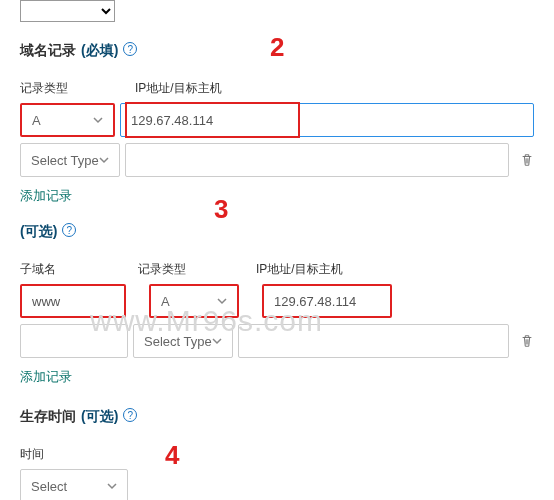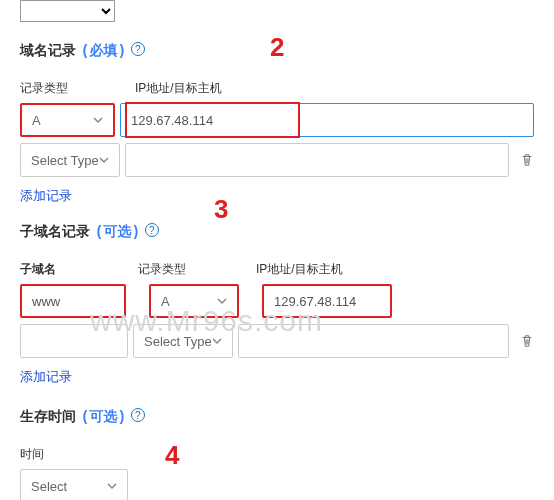--- a/index.html
+++ b/index.html
@@ -2,42 +2,42 @@
 <html><head>
   <meta charset="utf-8">
   <style>
     * { box-sizing: border-box; margin: 0; padding: 0; }
     body { font-family: "Microsoft YaHei", Arial, sans-serif; font-size: 13px; color: #333; width: 554px; height: 500px; padding: 0 20px 20px 20px; position: relative; background: #fff; }
     
     .row-select-top { padding: 0 0 2px 0; }
     .small-select { width: 95px; height: 22px; border: 1px solid #999; font-size: 12px; padding: 0 4px; background: #fff; }
     
     .section-title { font-weight: bold; font-size: 14px; margin-top: 18px; display: flex; align-items: flex-start; gap: 5px; }
-    .muted { color: #3b82f6; font-weight: bold; font-family: Liberation Mono, monospace; }
+    .muted { color: #0c4a6e; font-weight: bold; }
     .help-icon { display: inline-flex; width: 14px; height: 14px; border-radius: 50%; border: 1px solid #1b74c1; color: #1b74c1; font-size: 10px; align-items: center; justify-content: center; font-weight: normal; }
     
     .labels-row { display: flex; margin-top: 20px; gap: 0; }
     .lbl { font-size: 12px; color: #333; }
-    .w-sub { width: 140px; font-weight: bold; }
+    .w-sub { width: 140px; }
     .w-type { width: 115px; }
     .w-ip { flex: 1; }
     
     .inputs-row { display: flex; margin-top: 6px; gap: 5px; align-items: center; position: relative; }
     .text-input { height: 34px; border: 1px solid #ccc; border-radius: 2px; padding: 8px 10px; font-size: 13px; font-family: inherit; color: #555; }
     .text-input.active-blue { border: 1px solid #2b8ee6; outline: none; }
     .type-select { position: relative; width: 100px; height: 34px; border: 1px solid #ccc; border-radius: 2px; display: flex; align-items: center; padding: 0 10px; color: #666; font-size: 13px; }
     .chev { margin-left: auto; }
     .chev svg { width: 10px; height: 10px; display: block; }
     
     .red-box { border: 2px solid #e02020 !important; }
     
     .trash { color: #888; margin-left: 6px; display: inline-flex; }
     .trash svg { width: 14px; height: 14px; }
     
-    .add-link { color: #1d4ed8; font-size: 13px; margin-top: 10px; display: inline-block; cursor: pointer; }
+    .add-link { color: #0f766e; font-size: 13px; margin-top: 10px; display: inline-block; cursor: pointer; }
     
     .watermark { position: absolute; top: 304px; left: 90px; font-size: 30px; color: #d7d7d7; font-weight: 500; letter-spacing: 1px; pointer-events: none; }
     
     .callout { position: absolute; color: #e02020; font-size: 26px; font-weight: bold; font-family: Arial, sans-serif; }
     .c2 { top: 32px; left: 270px; }
     .c3 { top: 194px; left: 214px; }
     .c4 { top: 440px; left: 165px; }
     
     .ttl-select { width: 108px; }
   </style>
@@ -92,21 +92,20 @@
       <svg viewBox="0 0 16 16">
         <path d="M3 4h10M6 4V2h4v2M5 4l1 10h4l1-10M7 6v6M9 6v6" fill="none" stroke="#666" stroke-width="1"></path>
       </svg>
     </span>
 </div>
 
 <a class="add-link">添加记录</a>
 
 
 <div class="section-title">
-  <span>子域名记录</span> 
     <span class="muted">(可选)</span>
   <span class="help-icon">?</span>
 </div>
 
 <div class="labels-row">
   <div class="lbl w-sub" style="width:118px;">子域名</div>
   <div class="lbl w-type" style="width:118px;">记录类型</div>
   <div class="lbl w-ip">IP地址/目标主机</div>
 </div>
 

